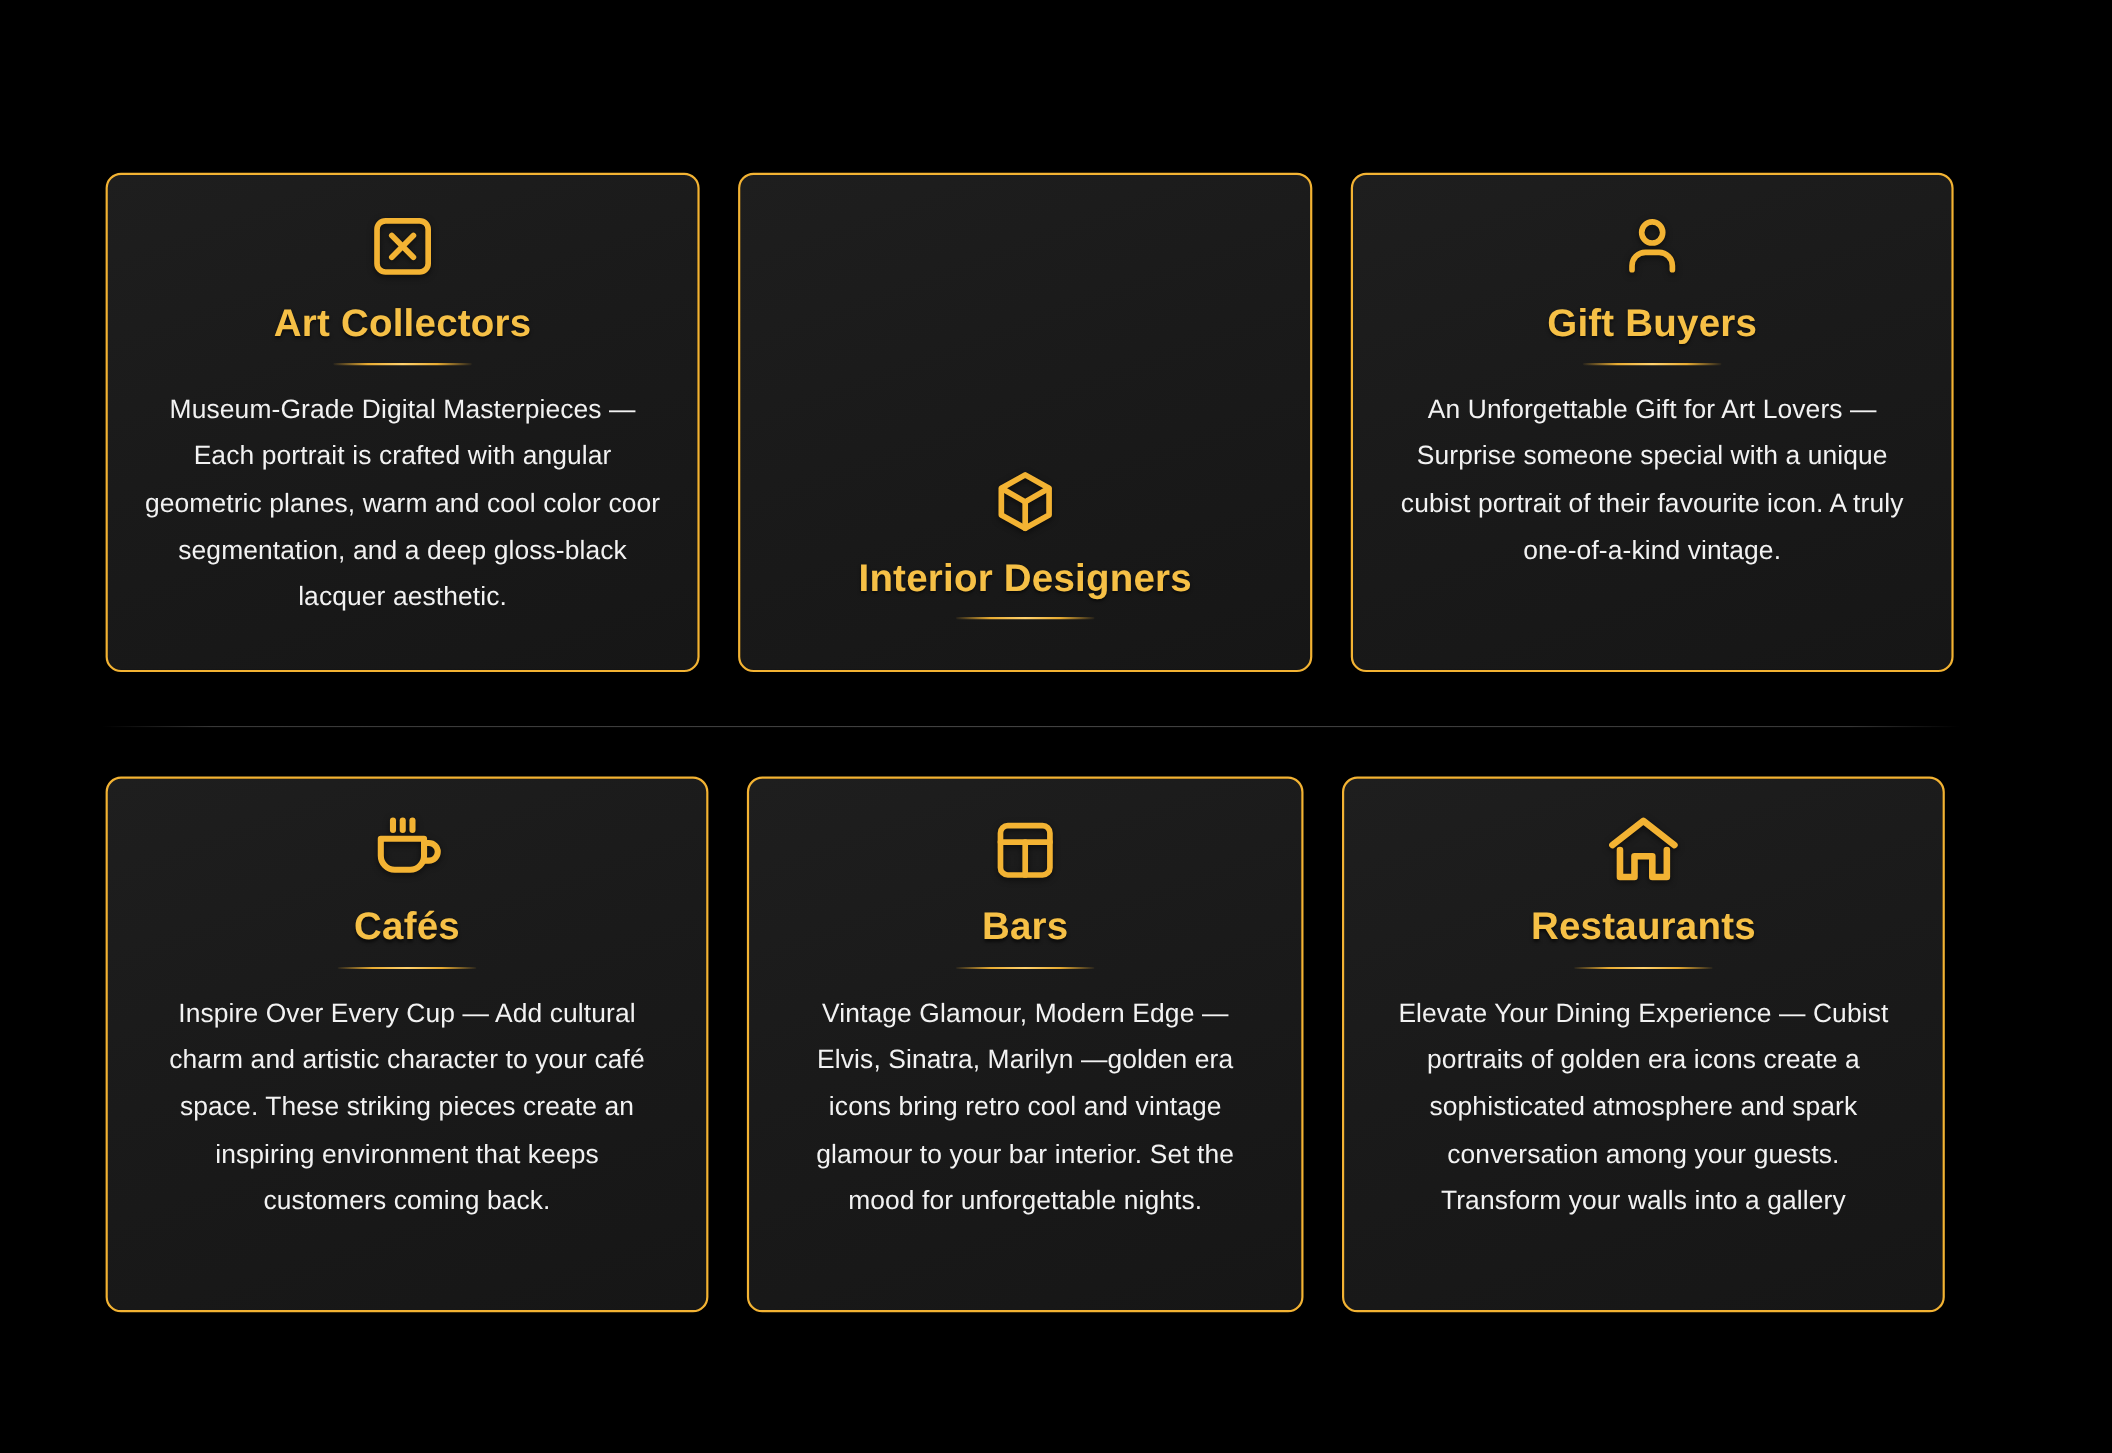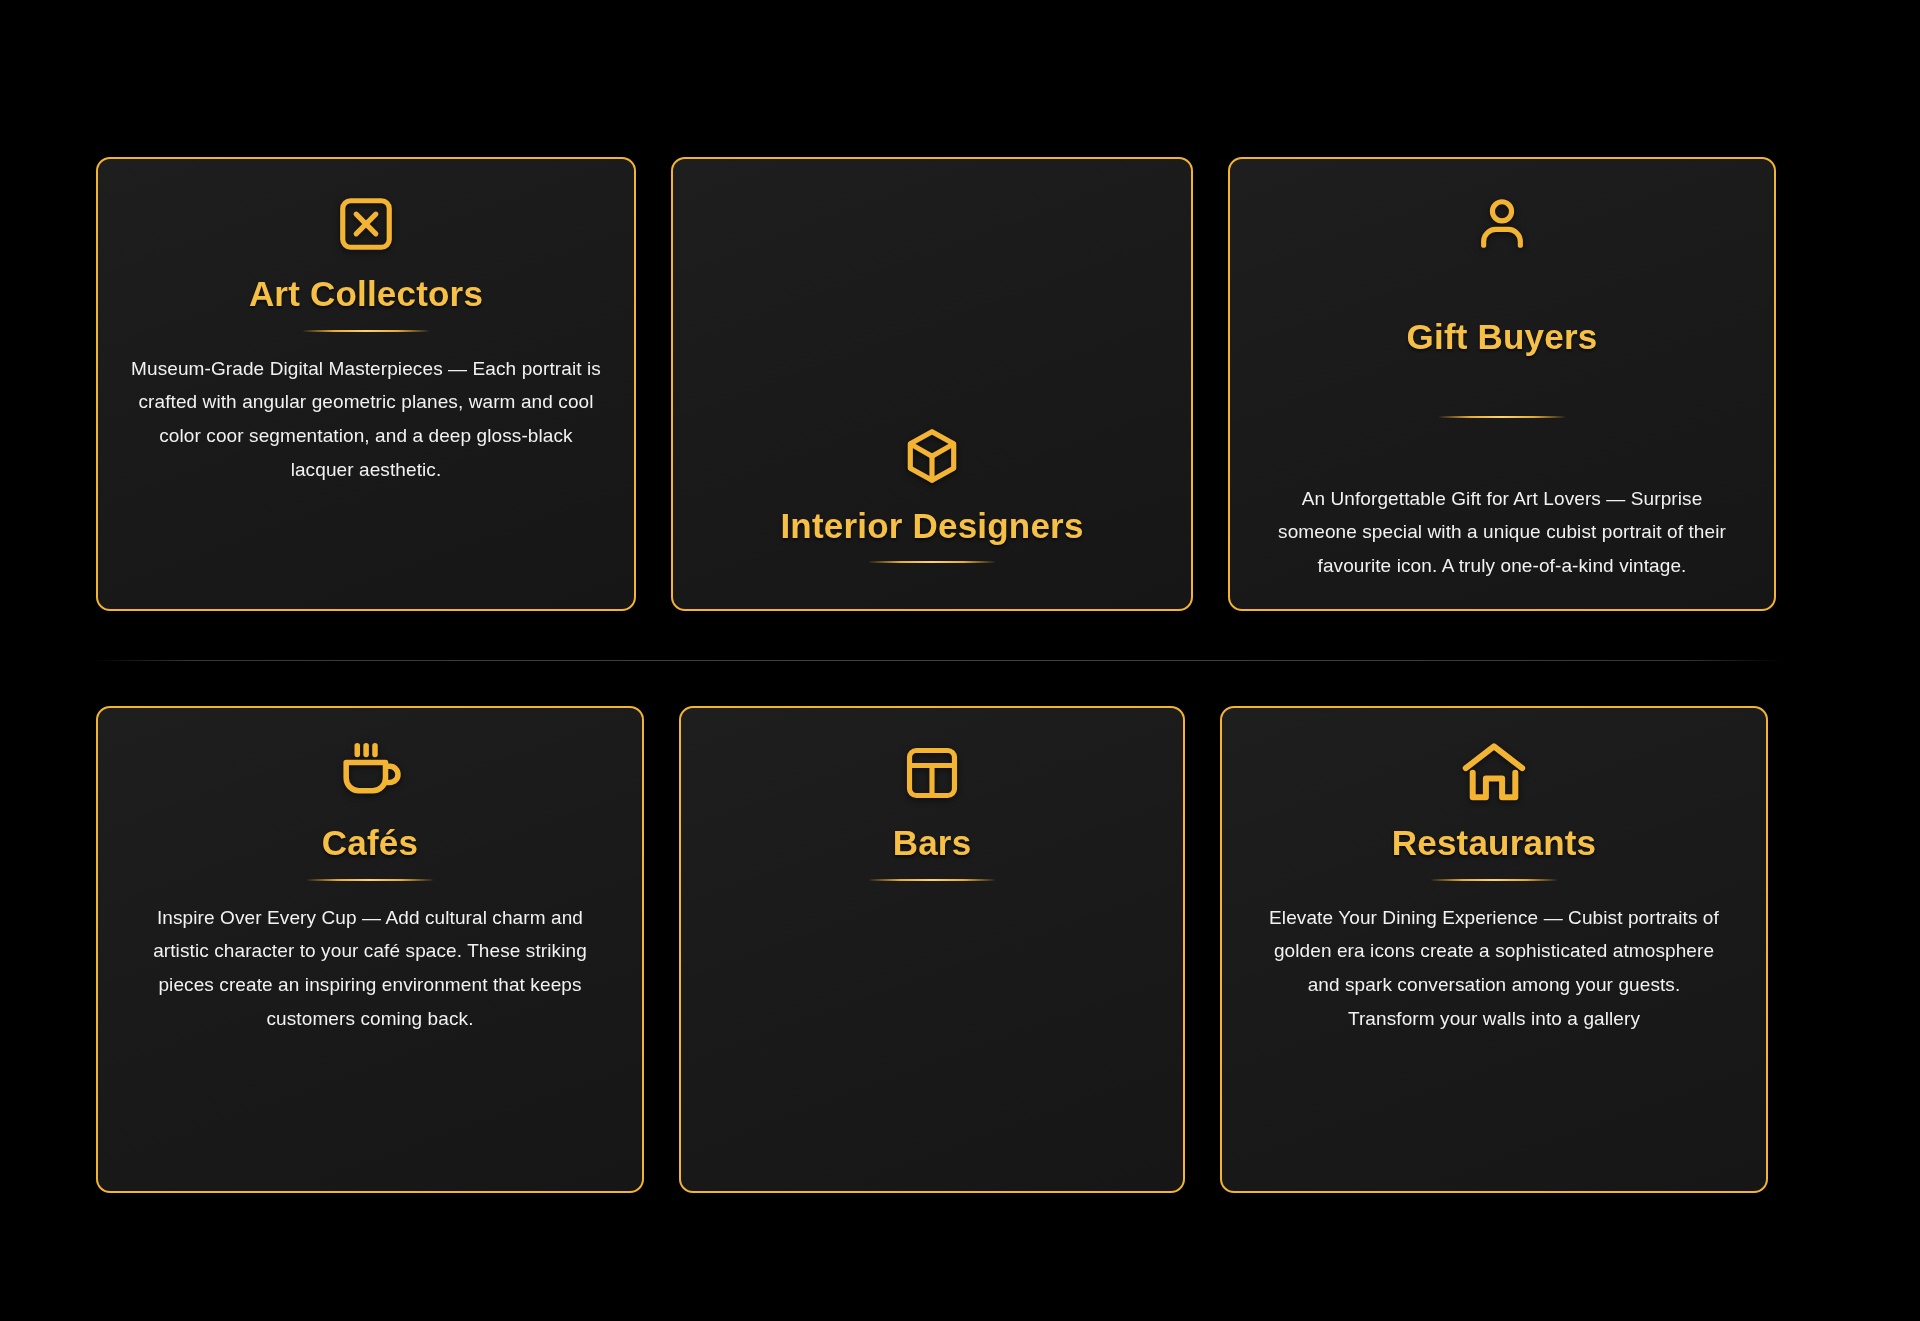--- a/index.html
+++ b/index.html
@@ -68,21 +68,21 @@
     flex-direction: column;
     align-items: center;
     padding: 30px 26px 26px 26px;
     text-align: center;
   }
 
   .row-top .card  { width: 540px; height: 454px; }
   .row-bottom .card { width: 548px; height: 487px; }
 
   .row-top .card.card-2 { width: 522px; justify-content: flex-end; }
-  .row-top .card.card-3 { width: 548px; justify-content: space-between; }
+  .row-top .card.card-3 { width: 548px; }
 
   .row-bottom .card.card-5 { width: 506px; }
   .row-bottom .card.card-6 { width: 548px; }
 
   
   .icon-wrap {
     height: 70px;
     display: flex;
     align-items: center;
     justify-content: center;
@@ -114,21 +114,21 @@
       rgba(243,179,51,0.95) 25%,
       rgba(255,210,110,1) 50%,
       rgba(243,179,51,0.95) 75%,
       rgba(243,179,51,0.05) 100%);
     border-radius: 2px;
   }
 
   
   .card-body {
     color: #F2F2F2;
-    font-size: 19px;
+    font-size: 24px;
     font-weight: 400;
     line-height: 1.78;
     letter-spacing: 0.1px;
     max-width: 470px;
   }
   .row-bottom .card-body { max-width: 452px; }
   .row-bottom .card.card-5 .card-body { max-width: 420px; }
 </style>
 </head>
 <body>
@@ -198,20 +198,21 @@
     <div class="card card-5">
       <div class="icon-wrap">
         <svg width="62" height="62" viewBox="0 0 24 24" fill="none" stroke="#F3B333" stroke-width="2" stroke-linecap="round" stroke-linejoin="round">
           <rect x="3.3" y="3.3" width="17.4" height="17.4" rx="2.6"></rect>
           <line x1="3.3" y1="9.1" x2="20.7" y2="9.1"></line>
           <line x1="12" y1="9.1" x2="12" y2="20.7"></line>
         </svg>
       </div>
       <div class="card-title">Bars</div>
       <div class="title-rule"></div>
+      <div class="card-body">Vintage Glamour, Modern Edge — Elvis, Sinatra, Marilyn —golden era icons bring retro cool and vintage glamour to your bar interior. Set the mood for unforgettable nights.</div>
     </div>
 
     <div class="card card-6">
       <div class="icon-wrap">
         <svg width="72" height="72" viewBox="0 0 24 24" fill="none" stroke="#F3B333" stroke-width="2" stroke-linecap="round" stroke-linejoin="round">
           <path d="M2.6 10.4 12 3.1l9.4 7.3"></path>
           <path d="M4.9 11.9v8.2h4.4v-6.3h5.4v6.3h4.4v-8.2"></path>
         </svg>
       </div>
       <div class="card-title">Restaurants</div>

